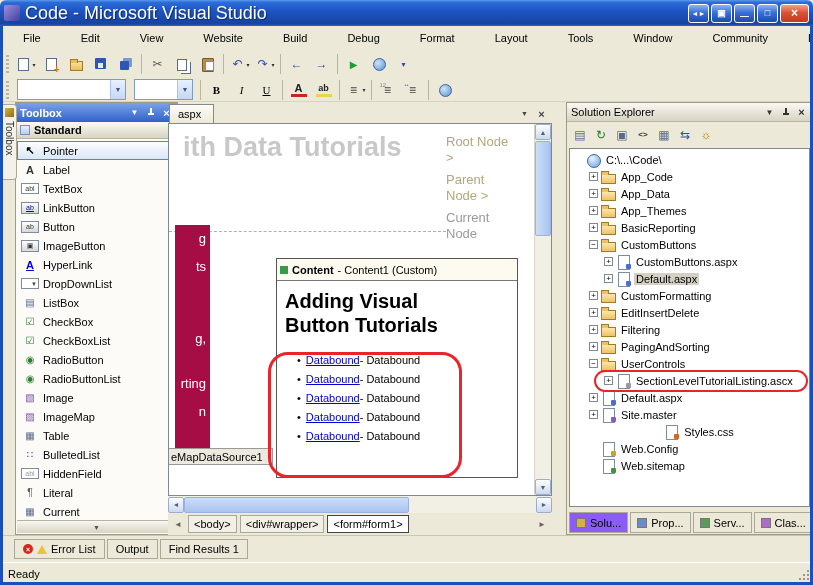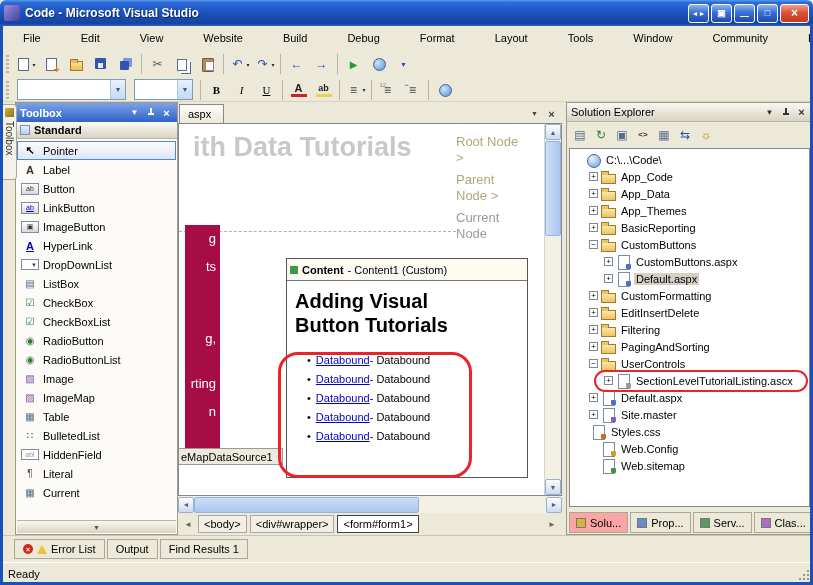--- a/index.html
+++ b/index.html
@@ -11,21 +11,21 @@
 .frame-l,.frame-r,.frame-b{position:absolute;background:#1a50b8;z-index:40;pointer-events:none}
 .frame-l{left:0;top:26px;bottom:0;width:3px}
 .frame-r{right:0;top:26px;bottom:0;width:3px}
 .frame-b{left:0;right:0;bottom:0;height:3px}
 
 
 .titlebar{position:absolute;left:0;top:0;right:0;height:26px;border-radius:6px 6px 0 0;
  background:linear-gradient(180deg,#5898e8 0%,#2b6bd8 10%,#1d53c2 45%,#16449f 90%,#2a5fc4 100%);
  display:flex;align-items:center;padding:0 4px;color:#fff}
 .title-icon{width:16px;height:16px;border-radius:2px;background:linear-gradient(135deg,#9c8fe0,#4040a0);margin-right:5px;flex:0 0 16px}
-.title-text{font-size:12px;font-weight:bold;text-shadow:1px 1px 1px #0a2a6a;flex:1;white-space:nowrap;overflow:hidden}
+.title-text{font-size:18px;font-weight:normal;text-shadow:1px 1px 1px #0a2a6a;flex:1;white-space:nowrap;overflow:hidden}
 .title-btn{width:21px;height:19px;margin-left:2px;border:1px solid #fff;border-radius:3px;
  background:linear-gradient(180deg,#8fb3ef,#3a6fd8 45%,#1c4ab0);color:#fff;display:flex;align-items:center;justify-content:center;font-size:9px;font-weight:bold}
 .title-btn.close{background:linear-gradient(180deg,#f0a08a,#dd5136 45%,#c33a1d);width:29px;font-size:12px}
 
 
 .menubar{position:absolute;left:0;top:26px;right:0;height:24px;display:flex;align-items:center;padding-left:3px}
 .menu-item{padding:4px 20px;cursor:default}
 .toolbar1{position:absolute;left:0;top:50px;right:0;height:28px;display:flex;align-items:center;padding-left:2px}
 .toolbar2{position:absolute;left:0;top:78px;right:0;height:24px;display:flex;align-items:center;padding-left:2px;border-bottom:1px solid #d8d4c2}
 .grip{width:3px;height:18px;margin:0 4px;background:repeating-linear-gradient(180deg,#b8b4a2 0 2px,#ece9d8 2px 4px)}
@@ -96,21 +96,21 @@
 .gi.hyperlink-icon{color:#0000cc;text-decoration:underline;font-weight:bold;font-size:11px}
 .gi.dropdownlist-icon{font-size:6px;border:1px solid #7e8ca0;background:#fff;height:11px;width:17px;color:#444;justify-content:flex-end;padding-right:1px}
 .gi.listbox-icon{color:#5a6b8c}
 .gi.checkbox-icon,.gi.checkboxlist-icon,.gi.radiobutton-icon,.gi.radiobuttonlist-icon{color:#2e7d32}
 .gi.image-icon,.gi.imagemap-icon{color:#7b4fa0}
 .gi.table-icon,.gi.calendar-icon{color:#5a6b8c}
 .gi.literal-icon{color:#555}
 .tb-scroll{position:absolute;left:1px;right:1px;bottom:1px;height:13px;display:flex;align-items:center;justify-content:center;background:linear-gradient(180deg,#f8f7f2,#d8d4c2);border-top:1px solid #b8b4a2;font-size:7px;color:#555}
 
 
-.designer{position:absolute;left:178px;top:102px;width:384px;height:433px}
+.designer{position:absolute;left:168px;top:102px;width:384px;height:433px}
 .doc-tabs{position:relative;height:21px}
 .doc-tab{position:absolute;left:1px;top:2px;height:19px;padding:0 12px 0 8px;background:linear-gradient(180deg,#fdfcf8,#ece9d8);border:1px solid #888;border-bottom:none;display:flex;align-items:center}
 .strip-btn{position:absolute;top:4px;width:15px;height:15px;display:flex;align-items:center;justify-content:center;color:#444;font-size:9px}
 .strip-btn.files{right:20px;font-size:7px}
 .strip-btn.closedoc{right:3px;font-weight:bold;font-size:11px}
 .surface{position:absolute;left:0;top:21px;width:384px;height:373px;background:#fff;border:1px solid #828790;overflow:hidden}
 .page-title{position:absolute;left:14px;top:8px;font-size:27px;font-weight:bold;color:#c8c8c8;white-space:nowrap}
 .crumbs{position:absolute;left:277px;top:10px;width:72px;font-weight:normal;font-size:13px;line-height:16px}
 .crumb{color:#b3a878;margin-bottom:6px}
 .crumb.current{color:#9a9a9a}
@@ -164,21 +164,21 @@
 .ti.page::before{content:"";position:absolute;left:2px;top:0;width:10px;height:13px;background:#fff;border:1px solid #7e8ca0}
 .ti.page::after{content:"";position:absolute;right:0;bottom:0;width:5px;height:5px;border-radius:1px}
 .ti.aspx-page-icon::after{background:#4a6fd0}
 .ti.ascx-page-icon::after{background:#9a9a9a}
 .ti.master-page-icon::after{background:#8c57c9}
 .ti.css-icon::after{background:#d2691e}
 .ti.config-icon::after{background:#c9a227}
 .ti.sitemap-icon::after{background:#3a9a3a}
 .se-tabs{position:absolute;left:0;right:0;bottom:0;height:26px;display:flex;align-items:flex-end;gap:2px;padding:0 2px 1px 2px;background:#ece9d8}
 .se-tab{height:21px;display:flex;align-items:center;gap:4px;padding:0 6px;border:1px solid #aca899;background:#ece9d8;white-space:nowrap}
-.se-tab.active{background:#fca5a5}
+.se-tab.active{background:#8b5cf6}
 .se-tab-ico{width:10px;height:10px;border:1px solid #777;flex:0 0 10px}
 .se-tab-ico.solution-tab-icon{background:#d8b23c}
 .se-tab-ico.properties-tab-icon{background:#6a8ac9}
 .se-tab-ico.server-explorer-tab-icon{background:#5a9a5a}
 .se-tab-ico.class-view-tab-icon{background:#b06ac9}
 
 
 .bottom-tabs{position:absolute;left:0;right:0;top:535px;height:27px;background:#ece9d8;border-top:1px solid #c8c5b2;display:flex;align-items:center;padding-left:14px;gap:2px}
 .btab{height:20px;display:flex;align-items:center;gap:4px;padding:0 8px;border:1px solid #aca899;background:#ece9d8;white-space:nowrap}
 .mini-err{width:10px;height:10px;border-radius:50%;background:#cc2b1d;color:#fff;font-size:7px;font-weight:bold;display:flex;align-items:center;justify-content:center;flex:0 0 10px}
@@ -350,26 +350,30 @@
     <div class="tb-items">
         <div class="tb-item selected">
           <span class="tb-ico gi pointer-icon">↖</span>
           <span class="tb-label">Pointer</span>
         </div>
         <div class="tb-item">
           <span class="tb-ico gi label-icon">A</span>
           <span class="tb-label">Label</span>
         </div>
         <div class="tb-item">
+          <span class="tb-ico gi textbox-icon">abl</span>
+          <span class="tb-label">TextBox</span>
+        </div>
+        <div class="tb-item">
+          <span class="tb-ico gi linkbutton-icon">ab</span>
+          <span class="tb-label">LinkButton</span>
+        </div>
+        <div class="tb-item">
           <span class="tb-ico gi button-icon">ab</span>
           <span class="tb-label">Button</span>
-        </div>
-        <div class="tb-item">
-          <span class="tb-ico gi linkbutton-icon">ab</span>
-          <span class="tb-label">LinkButton</span>
         </div>
         <div class="tb-item">
           <span class="tb-ico gi imagebutton-icon">▣</span>
           <span class="tb-label">ImageButton</span>
         </div>
         <div class="tb-item">
           <span class="tb-ico gi hyperlink-icon">A</span>
           <span class="tb-label">HyperLink</span>
         </div>
         <div class="tb-item">
@@ -623,21 +627,21 @@
         <div class="tree-row" style="padding-left: 19px;">
           <span class="exp">+</span>
           <span class="ti aspx-page-icon page"></span>
           <span class="tree-label">Default.aspx</span>
         </div>
         <div class="tree-row" style="padding-left: 19px;">
           <span class="exp">+</span>
           <span class="ti master-page-icon page"></span>
           <span class="tree-label">Site.master</span>
         </div>
-        <div class="tree-row" style="padding-left: 9px;">
+        <div class="tree-row" style="padding-left: 9px; justify-content: center;">
           <span class="exp none"></span>
           <span class="ti css-icon page"></span>
           <span class="tree-label">Styles.css</span>
         </div>
         <div class="tree-row" style="padding-left: 19px;">
           <span class="exp none"></span>
           <span class="ti config-icon page"></span>
           <span class="tree-label">Web.Config</span>
         </div>
         <div class="tree-row" style="padding-left: 19px;">

